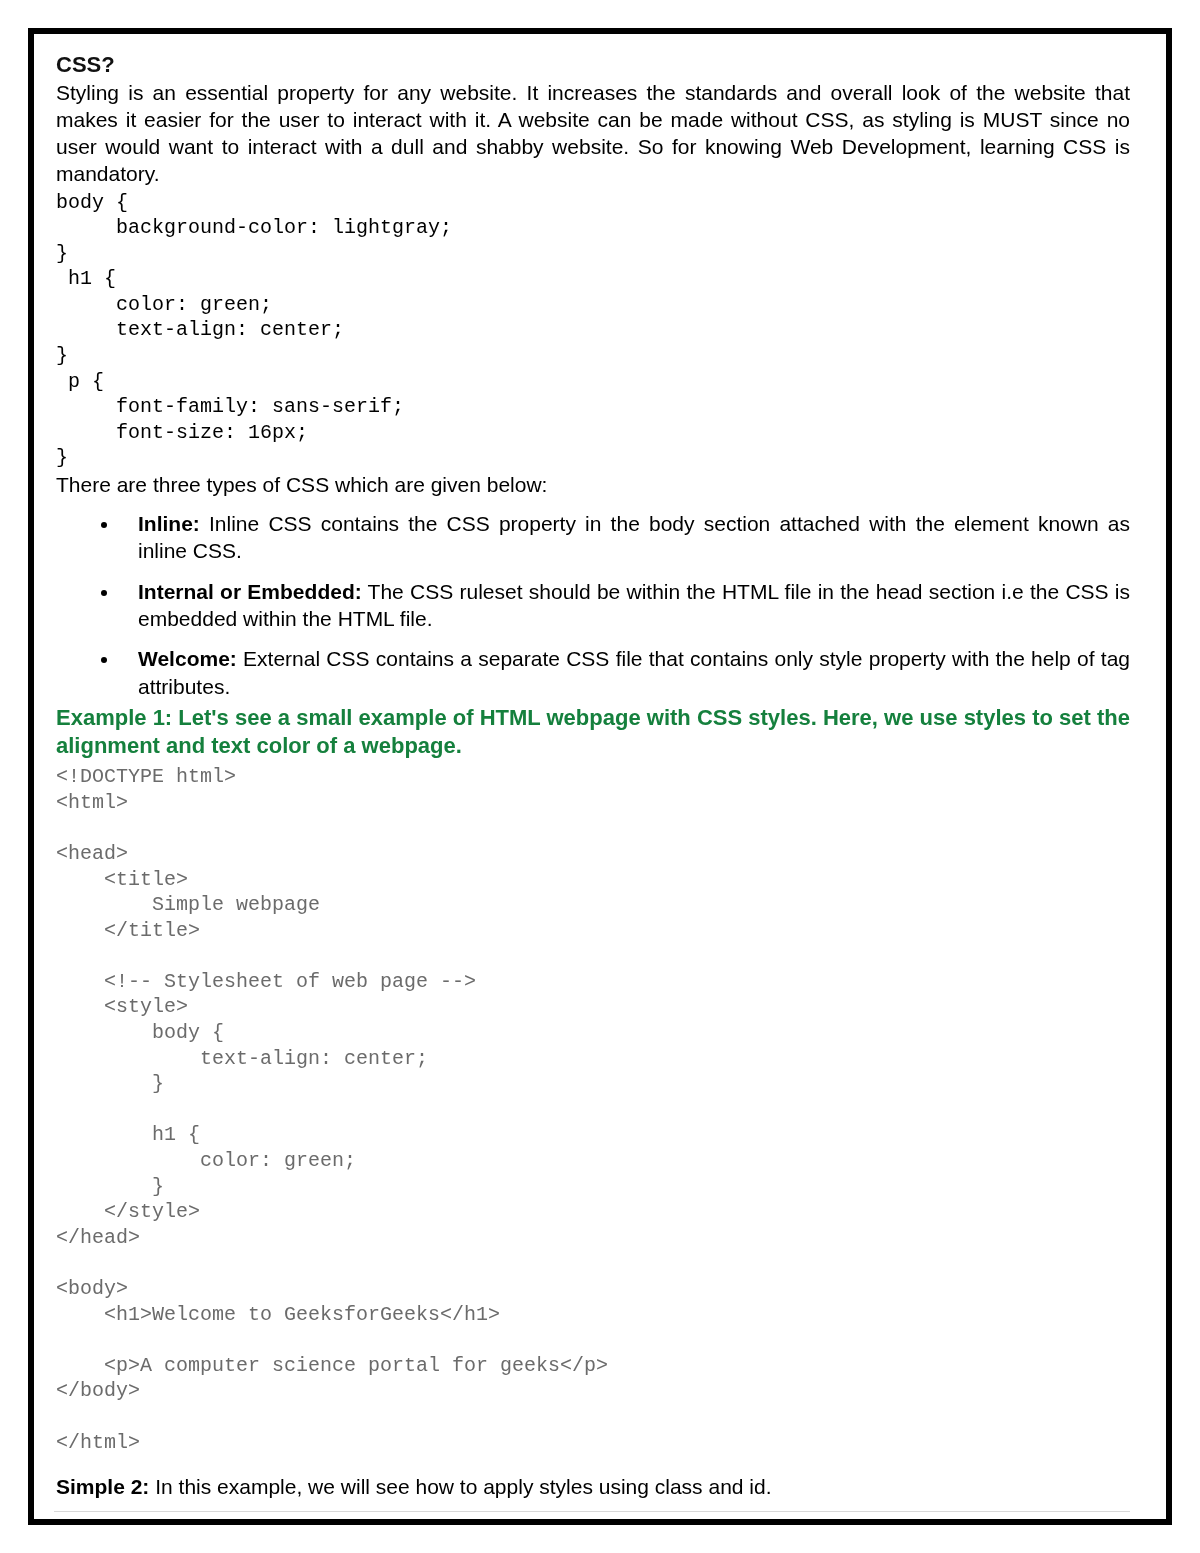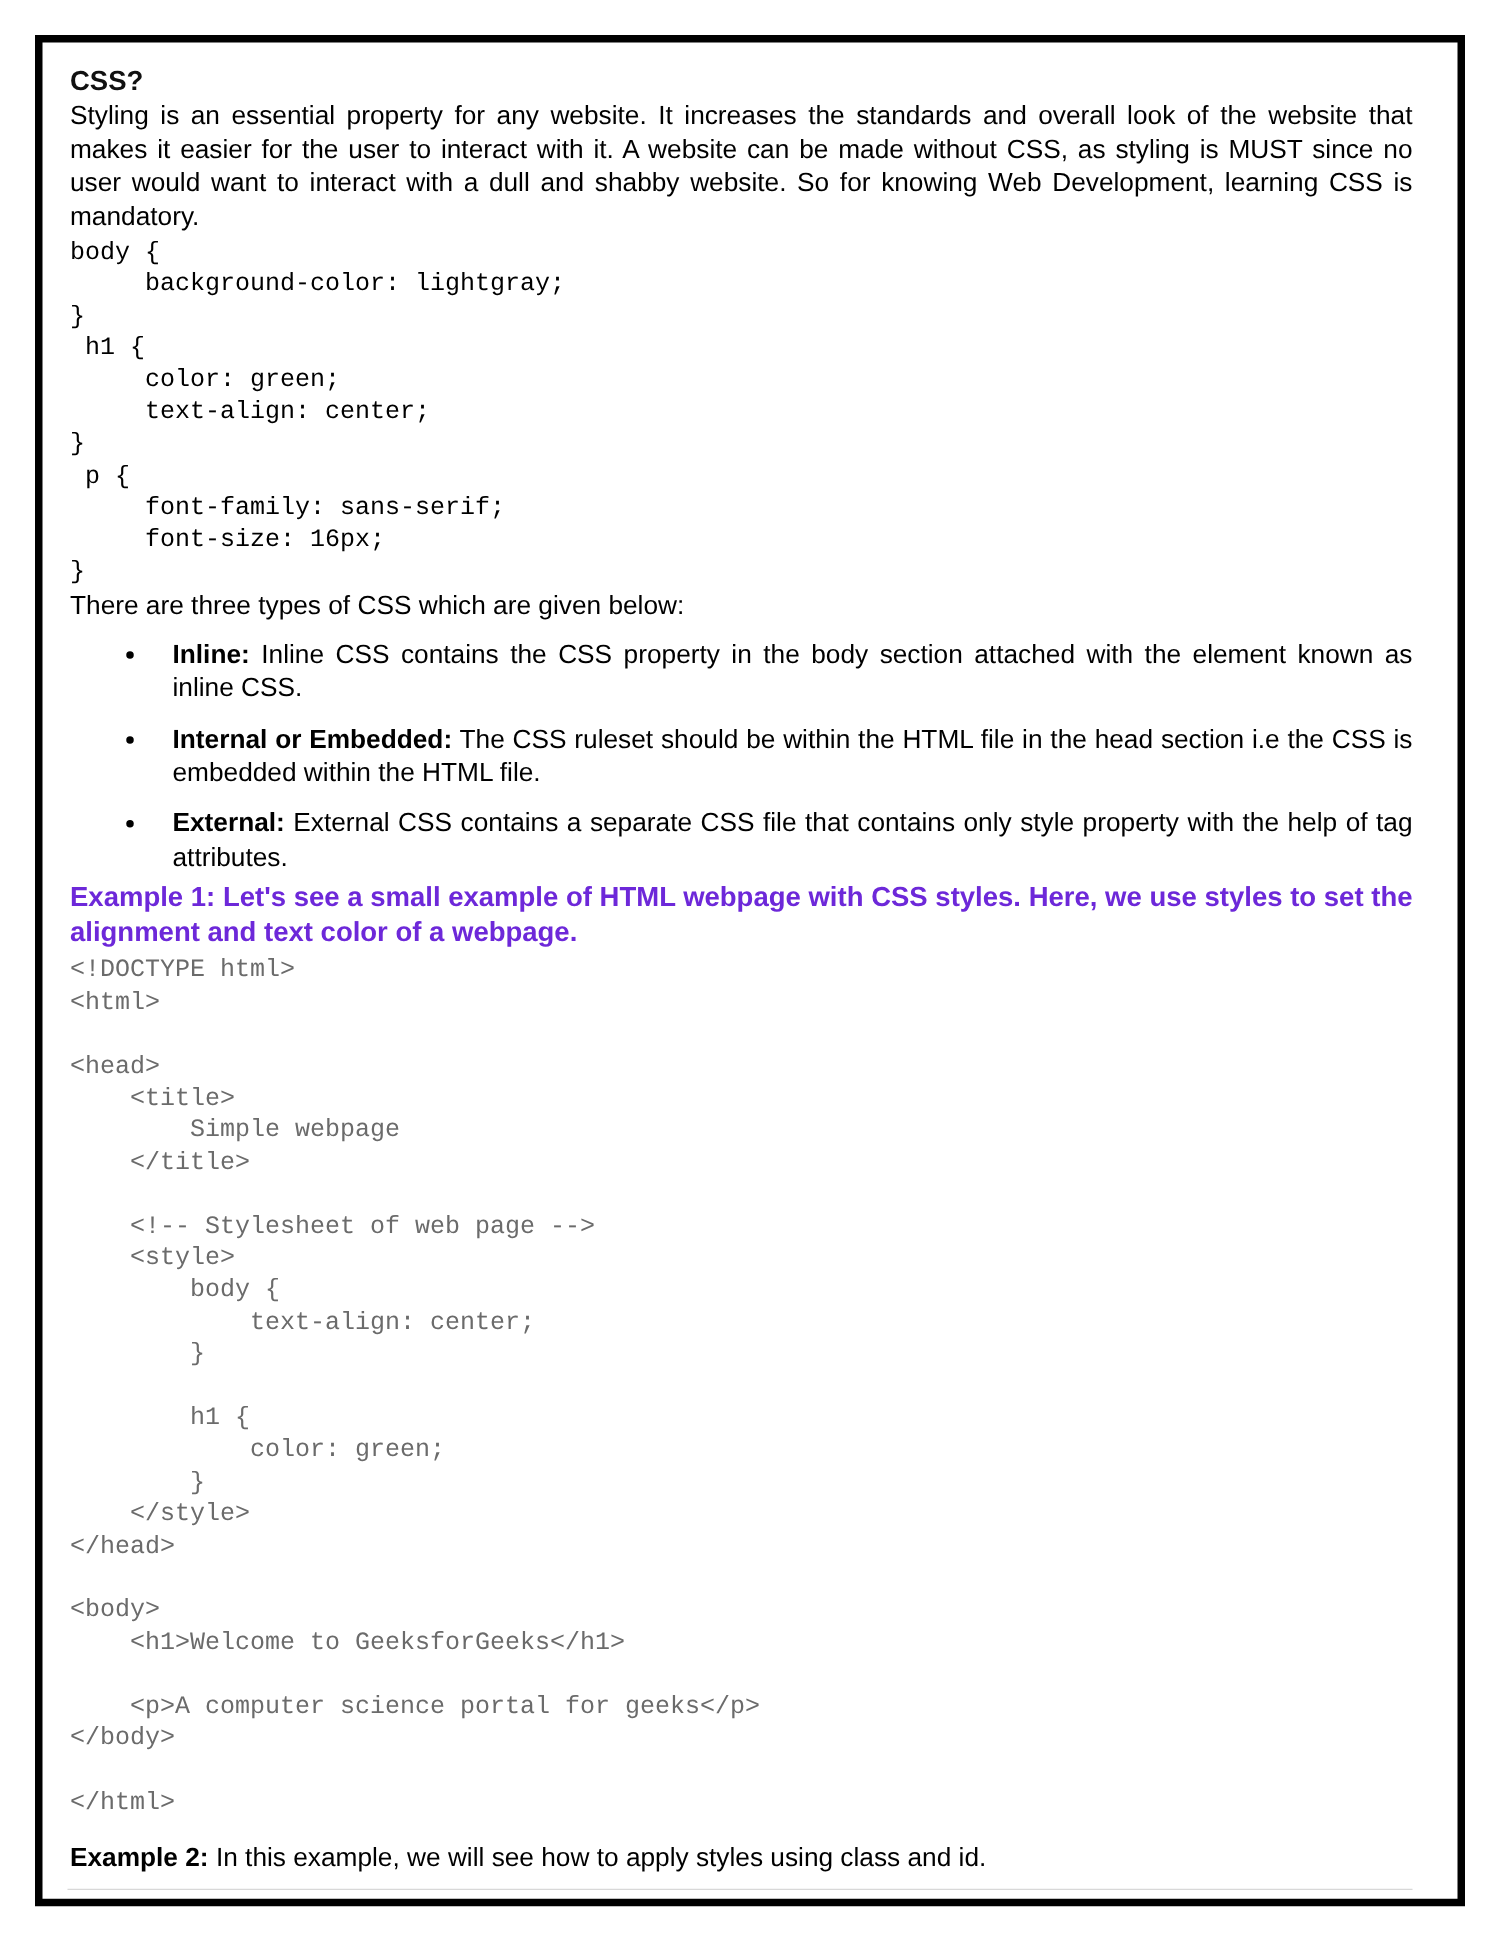--- a/index.html
+++ b/index.html
@@ -64,21 +64,21 @@
     padding-left: 18px;
     margin-top: 13px;
   }
   ul.types li .tname {
     font-weight: bold;
   }
   .example1 {
     font-weight: bold;
     font-size: 22px;
     line-height: 1.28;
-    color: #6d28d9;
+    color: #15803d;
     margin: 4px 0 0 0;
     text-align: justify;
   }
   pre.code2 {
     font-family: "Courier New", Courier, monospace;
     font-size: 20px;
     line-height: 1.28;
     color: #6b6b6b;
     margin: 4px 0 6px 0;
     white-space: pre;
@@ -127,21 +127,21 @@
     <p class="section-h">There are three types of CSS which are given below:</p>
 
     <ul class="types">
       <li>
         <span class="tname">Inline:</span><span> Inline CSS contains the CSS property in the body section attached with the element known as inline CSS.</span>
       </li>
       <li>
         <span class="tname">Internal or Embedded:</span><span> The CSS ruleset should be within the HTML file in the head section i.e the CSS is embedded within the HTML file.</span>
       </li>
       <li>
-        <span class="tname">External:</span><span> External CSS contains a separate CSS file that contains only style property with the help of tag attributes.</span>
+        <span class="tname">Welcome:</span><span> External CSS contains a separate CSS file that contains only style property with the help of tag attributes.</span>
       </li>
     </ul>
 
     <p class="example1">Example 1: Let's see a small example of HTML webpage with CSS styles. Here, we use styles to set the alignment and text color of a webpage.</p>
 
     <pre class="code2">&lt;!DOCTYPE html&gt;
 &lt;html&gt;
 
 &lt;head&gt;
     &lt;title&gt;
@@ -162,20 +162,20 @@
 
 &lt;body&gt;
     &lt;h1&gt;Welcome to GeeksforGeeks&lt;/h1&gt;
 
     &lt;p&gt;A computer science portal for geeks&lt;/p&gt;
 &lt;/body&gt;
 
 &lt;/html&gt;</pre>
 
     <p class="example2">
-      <span class="label">Example 2:</span><span> In this example, we will see how to apply styles using class and id.</span>
+      <span class="label">Simple 2:</span><span> In this example, we will see how to apply styles using class and id.</span>
     </p>
 
     <div class="divider"></div>
 
 
   </div>
 </div>
 
 </body></html>

